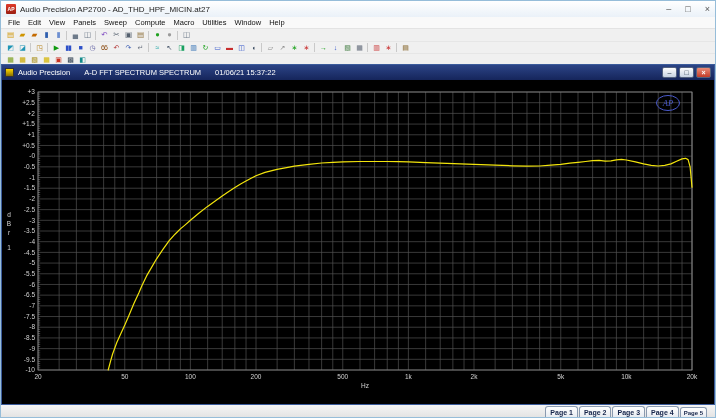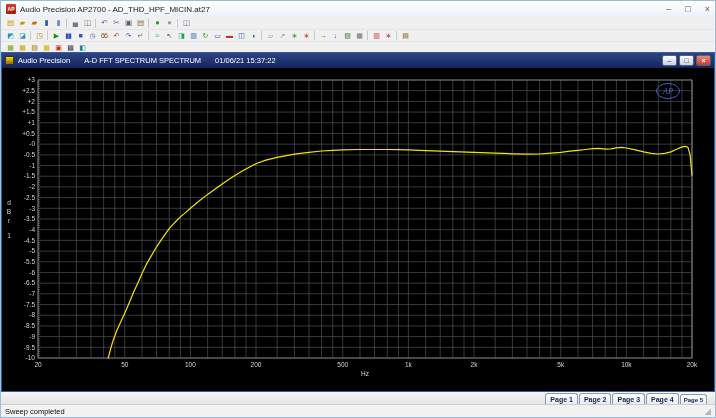--- a/index.html
+++ b/index.html
@@ -66,20 +66,32 @@
   <div class="titlebar">
     <div class="app-icon">AP</div>
     <span>Audio Precision AP2700 - AD_THD_HPF_MICIN.at27</span>
     <div class="win-controls">
       <span>–</span>
       <span>□</span>
       <span>×</span>
     </div>
   </div>
 
+  <div class="menubar">
+      <span class="menu-item">File</span>
+      <span class="menu-item">Edit</span>
+      <span class="menu-item">View</span>
+      <span class="menu-item">Panels</span>
+      <span class="menu-item">Sweep</span>
+      <span class="menu-item">Compute</span>
+      <span class="menu-item">Macro</span>
+      <span class="menu-item">Utilities</span>
+      <span class="menu-item">Window</span>
+      <span class="menu-item">Help</span>
+    </div>
 
   <div class="toolbar tb1">
       <span class="tbicon" style="color: rgb(208, 149, 0);">▤</span>
       <span class="tbicon" style="color: rgb(208, 149, 0);">▰</span>
       <span class="tbicon" style="color: rgb(196, 106, 0);">▰</span>
       <span class="tbicon" style="color: rgb(47, 95, 174);">▮</span>
       <span class="tbicon" style="color: rgb(109, 143, 208);">▮</span>
       <span class="tbsep"></span>
       <span class="tbicon" style="color: rgb(110, 123, 138);">▄</span>
       <span class="tbicon" style="color: rgb(110, 123, 138);">◫</span>
@@ -392,18 +404,14 @@
     </div>
     <div class="tabstrip">
         <span class="ptab">Page 1</span>
         <span class="ptab">Page 2</span>
         <span class="ptab">Page 3</span>
         <span class="ptab">Page 4</span>
         <span class="ptab small">Page 5</span>
       </div>
   </div>
 
-  <div class="statusbar">
-    <span>Sweep completed</span>
-    <span class="grip">◢</span>
-  </div>
 
 </div>
 
 </body></html>

